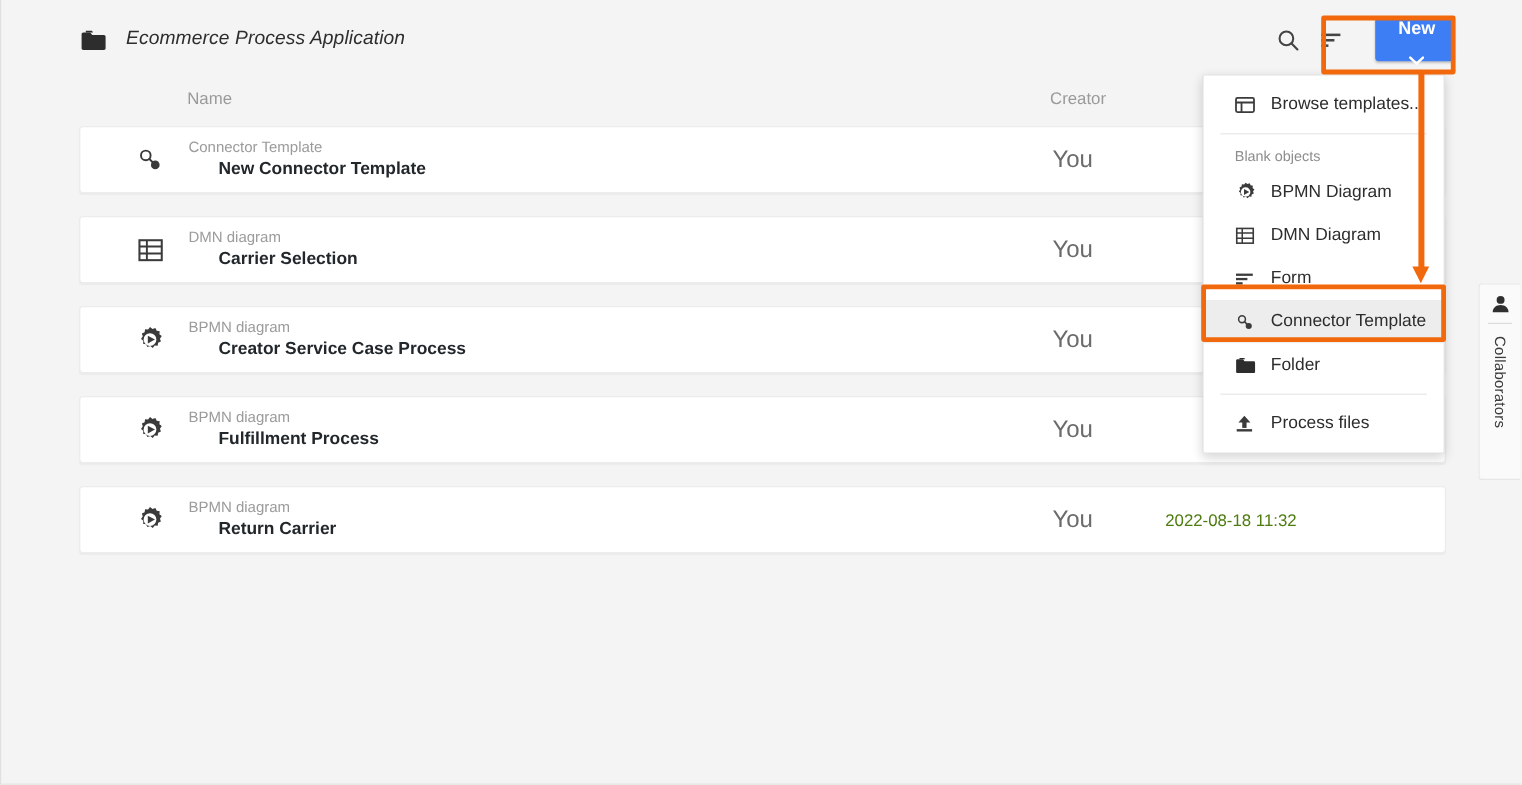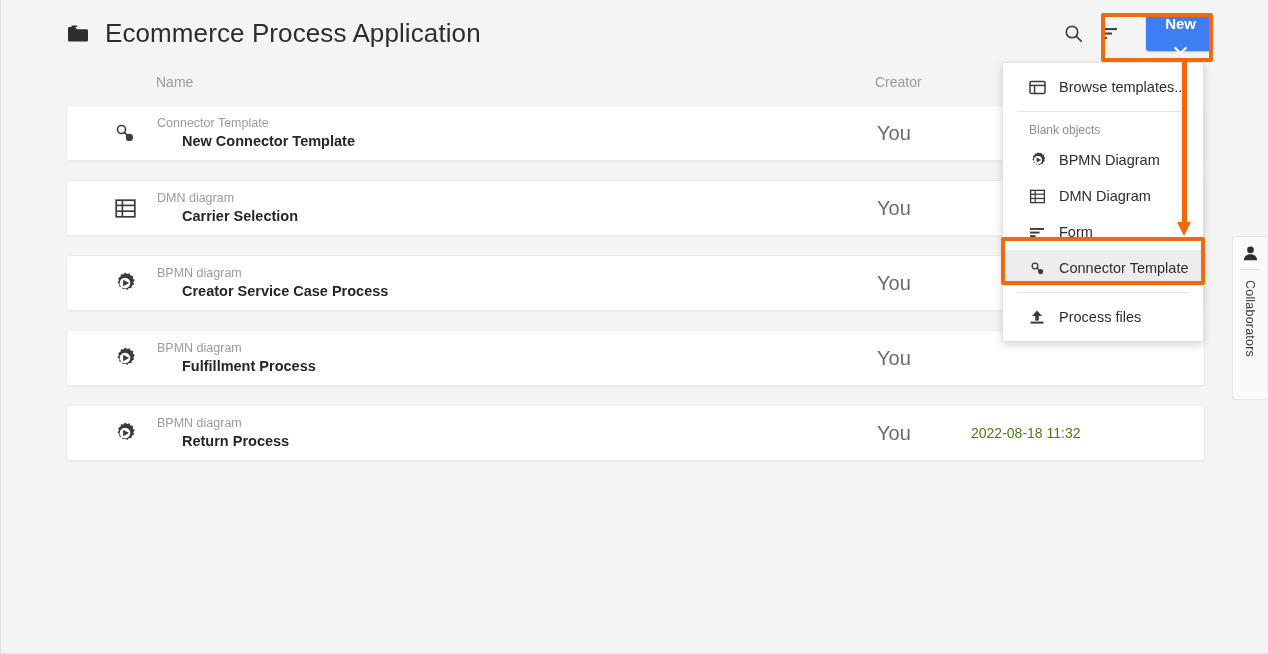--- a/index.html
+++ b/index.html
@@ -25,25 +25,26 @@
     position: absolute;
     left: 0; top: 0;
     width: 1268px; height: 66px;
     display: flex;
     align-items: center;
     padding-left: 66px;
     padding-right: 58px;
   }
   .folder-icon { margin-right: 16px; display: flex; align-items: center; }
   .page-title {
-    font-size: 26px;
+    font-size: 16px;
     color: #2d2d2d;
     font-weight: 400;
     letter-spacing: 0.1px;
     white-space: nowrap;
+    font-style: italic;
   }
   .header-spacer { flex: 1; }
   .icon-btn {
     width: 34px; height: 34px;
     display: flex; align-items: center; justify-content: center;
     cursor: pointer;
     border-radius: 3px;
     margin-left: 2px;
   }
   .new-wrap {
@@ -366,21 +367,21 @@
     <div class="row">
       <span class="row-icon">
         <svg width="24" height="24" viewBox="0 0 24 24">
           <path d="M12 1.6 l2.1 1.5 2.4-.8 1.1 2.3 2.5.4 -.3 2.5 2 1.6 -1.5 2.1 .8 2.4 -2.3 1.1 -.4 2.5 -2.5-.3 -1.6 2 -2.1-1.5 -2.4 .8 -1.1-2.3 -2.5-.4 .3-2.5 -2-1.6 1.5-2.1 -.8-2.4 2.3-1.1 .4-2.5 2.5 .3 Z" fill="#3b3b3b"></path>
           <circle cx="12" cy="12" r="5.3" fill="#ffffff"></circle>
           <polygon points="10.2,8.7 16.1,12 10.2,15.3" fill="#3b3b3b"></polygon>
         </svg>
       </span>
       <span class="row-text">
         <div class="row-type">BPMN diagram</div>
-        <div class="row-name">Return Process</div>
+        <div class="row-name">Return Carrier</div>
       </span>
       <span class="row-creator">You</span>
       <span class="row-date">2022-08-18 11:32</span>
     </div>
 
   </div>
 
   <div class="collab">
     <span>
       <svg width="17" height="17" viewBox="0 0 17 17">
@@ -447,20 +448,29 @@
       <span class="mi-icon">
         <svg width="17" height="17" viewBox="0 0 24 24">
           <circle cx="8.5" cy="8.5" r="4" fill="none" stroke="#3b3b3b" stroke-width="1.8"></circle>
           <line x1="11.4" y1="11.4" x2="14.2" y2="14.2" stroke="#3b3b3b" stroke-width="1.9" stroke-linecap="round"></line>
           <circle cx="16.4" cy="16.4" r="3.6" fill="#3b3b3b"></circle>
         </svg>
       </span>
       <span>Connector Template</span>
     </div>
 
+    <div class="menu-item">
+      <span class="mi-icon">
+        <svg width="18" height="15" viewBox="0 0 22 19">
+          <path d="M1 4.5 C1 3.6 1.6 3 2.4 3 H8.2 L9.9 5.2 H19.6 C20.4 5.2 21 5.8 21 6.6 V16.2 C21 17 20.4 17.6 19.6 17.6 H2.4 C1.6 17.6 1 17 1 16.2 Z" fill="#2d2d2d"></path>
+          <path d="M4.5 1.6 H9.6 L10.6 3.0 H4.5 Z" fill="#2d2d2d"></path>
+        </svg>
+      </span>
+      <span>Folder</span>
+    </div>
 
     <div class="menu-sep"></div>
 
     <div class="menu-item">
       <span class="mi-icon">
         <svg width="16" height="16" viewBox="0 0 16 16">
           <polygon points="8,1.4 13,7 3,7" fill="#3b3b3b"></polygon>
           <rect x="6.2" y="6.6" width="3.6" height="5" fill="#3b3b3b"></rect>
           <rect x="1.6" y="12.6" width="12.8" height="2" fill="#3b3b3b"></rect>
         </svg>

